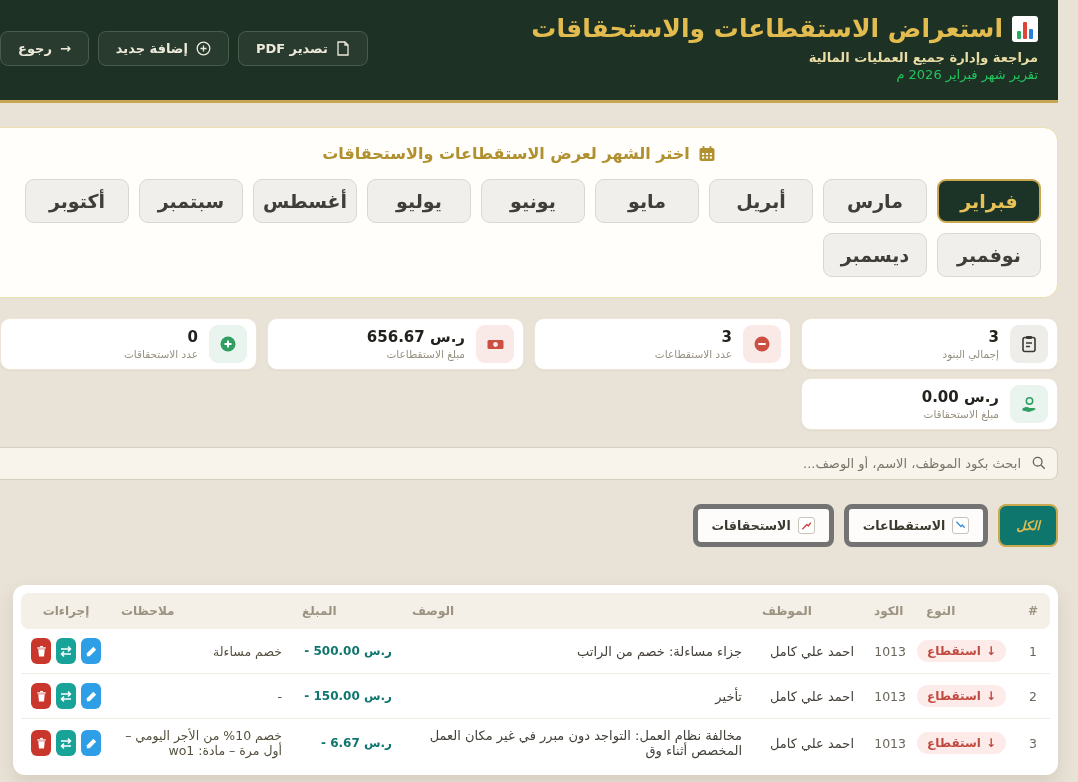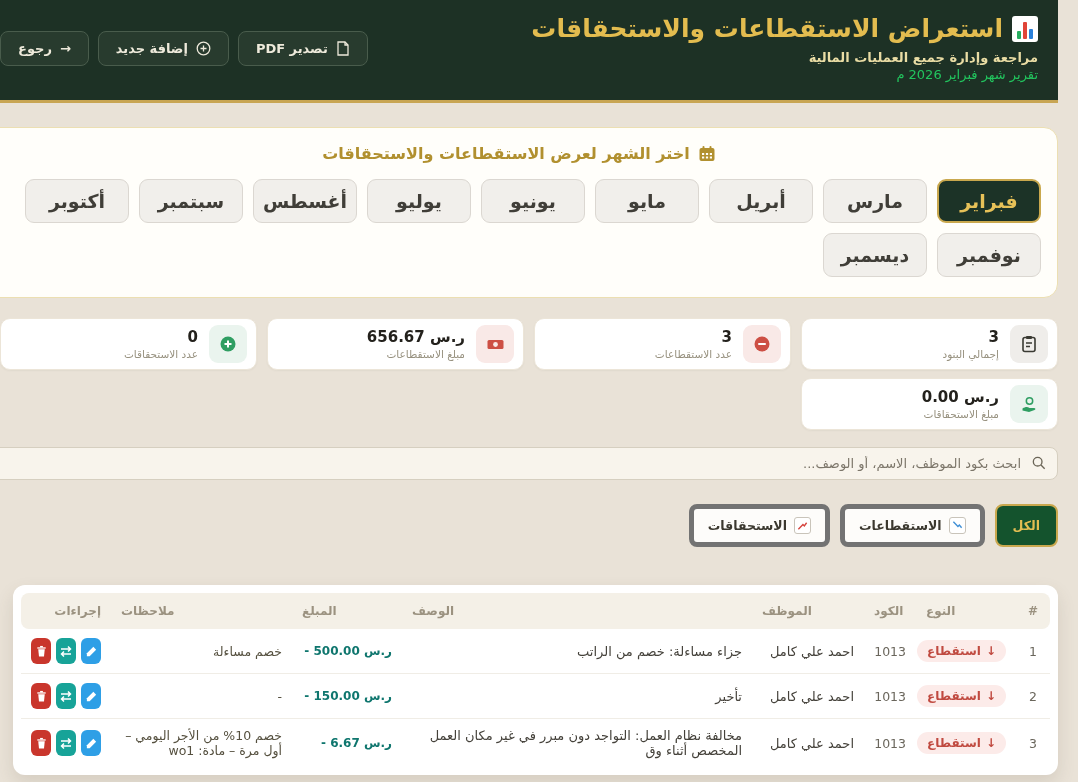--- a/index.html
+++ b/index.html
@@ -93,37 +93,37 @@
 
   
   .filters { display:flex; gap:10px; margin-top:24px; }
   .filter-btn {
     background:#fdfcfa; border:5px solid #737373; border-radius:8px;
     padding:8px 14px; font-size:12.5px; font-weight:bold; color:#3b382f;
     display:inline-flex; align-items:center; gap:7px; cursor:pointer;
     font-family:inherit;
   }
   .filter-btn.active {
-    background:#14532d; color:#e2bd52; border:2px solid #c9a84e; padding:7px 16px;
+    background:#0f766e; color:#e2bd52; border:2px solid #c9a84e; padding:7px 16px;font-style:italic;
   }
   .chip-icon { width:17px; height:17px; background:#fff; border:1px solid #c9c4ba;
     border-radius:3px; display:inline-flex; align-items:center; justify-content:center; }
 
   
   .table-card {
     background:#fff; border-radius:12px; margin:38px 0 0 33px; padding:8px;
     box-shadow:0 8px 18px rgba(90,80,60,.14);
   }
   table { width:100%; border-collapse:collapse; table-layout:fixed; }
   thead th {
     background:#f4f0e7; color:#9b9280; font-size:12px; font-weight:bold;
     text-align:left; padding:11px 10px;
   }
   thead th:first-child { border-radius:0 8px 8px 0; text-align:center; }
-  thead th:last-child  { border-radius:8px 0 0 8px; text-align:right; }
+  thead th:last-child  { border-radius:8px 0 0 8px; text-align:center; }
   tbody td {
     padding:9px 10px; border-top:1px solid #f0ede6; font-size:13px;
     color:#44413a; text-align:right; vertical-align:middle;
   }
   tbody tr:first-child td { border-top:none; }
   td.cell-num { text-align:center; color:#6a665c; font-size:12.5px; }
   .col-num   { width:34px; }  .col-type { width:100px; }
   .col-code  { width:52px; }  .col-emp  { width:112px; }
   .col-desc  { width:350px; } .col-amt  { width:110px; }
   .col-notes { width:181px; } .col-act  { width:90px; }

